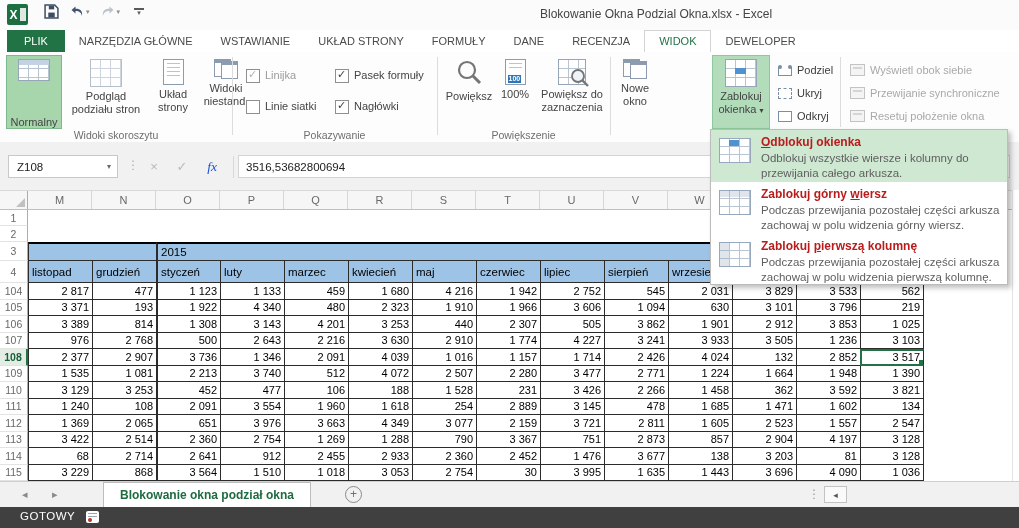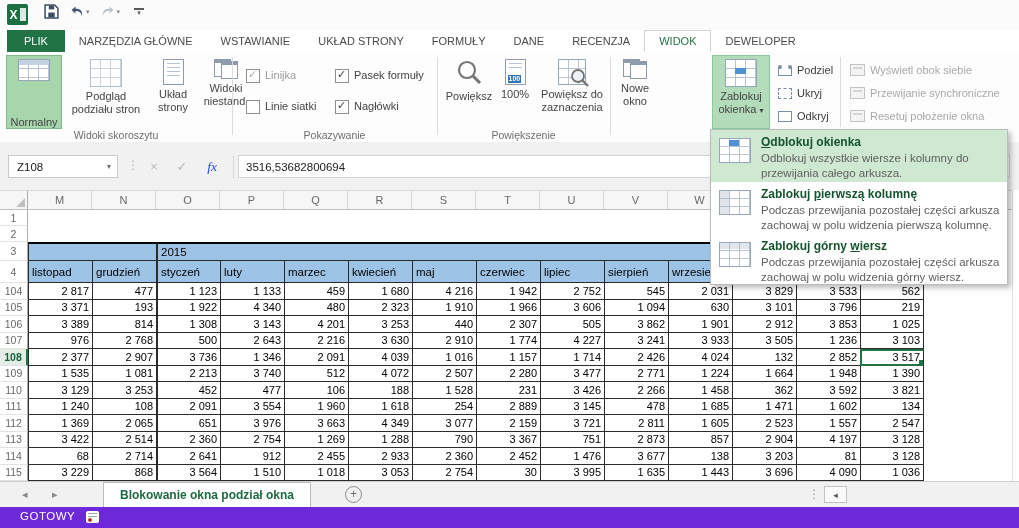--- a/index.html
+++ b/index.html
@@ -102,35 +102,35 @@
   .mitem{display:flex;height:52px;box-sizing:border-box;padding:5px 6px 0 8px;}
   .mitem.hl{background:#cfe8d2;}
   .micon{position:relative;flex:none;width:30px;height:23px;margin:3px 10px 0 0;border:1px solid #98a8bc;
      background-color:#fff;
      background-image:linear-gradient(#b9c4d2 1px,transparent 1px),linear-gradient(90deg,#b9c4d2 1px,transparent 1px);
      background-size:10px 8px;background-position:-1px -1px;}
   .micon.toprow::before{content:"";position:absolute;left:0;top:0;width:100%;height:6px;background:rgba(152,168,188,.30);}
   .micon.firstcol::before{content:"";position:absolute;left:0;top:0;width:9px;height:100%;background:rgba(152,168,188,.30);}
   .mblue{position:absolute;left:9px;top:1px;width:10px;height:6px;background:#4f91d1;}
   .mtext{flex:1;overflow:hidden;}
-  .mtitle{font-size:12px;font-weight:bold;color:#14532d;line-height:15px;}
+  .mtitle{font-size:12px;font-weight:bold;color:#b91c1c;line-height:15px;}
   .mtitle .accel{text-decoration:underline;}
   .mdesc{font-size:11.5px;color:#5f5f5f;line-height:14.5px;margin-top:1px;}
   
   #tabsbar{position:absolute;left:0;top:481px;width:1019px;height:26px;background:#f1f1f1;border-top:1px solid #cfcfcf;box-sizing:border-box;}
   .navarr{position:absolute;top:6px;font-size:11px;color:#8a8a8a;}
   #sheet-tab{position:absolute;left:103px;top:0;width:208px;height:25px;background:#fff;border:1px solid #bdbdbd;border-bottom:none;
              text-align:center;line-height:25px;font-size:12px;font-weight:bold;color:#1e6b41;box-sizing:border-box;}
   #newsheet{position:absolute;left:345px;top:4px;width:15px;height:15px;border:1px solid #8a8a8a;border-radius:50%;
             color:#6f6f6f;font-size:12px;line-height:14px;text-align:center;}
   #hdots{position:absolute;left:808px;top:5px;font-size:12px;color:#9a9a9a;}
   #hscroll-left{position:absolute;left:824px;top:4px;width:23px;height:17px;background:#fafafa;border:1px solid #c2c2c2;
                 text-align:center;line-height:16px;font-size:9px;color:#555;box-sizing:border-box;}
   
-  #statusbar{position:absolute;left:0;top:507px;width:1019px;height:21px;background:#6d28d9;}
+  #statusbar{position:absolute;left:0;top:507px;width:1019px;height:21px;background:#404040;}
   #status-ready{position:absolute;left:20px;top:3px;color:#fff;font-size:11.5px;letter-spacing:.5px;}
   #macro-icon{position:absolute;left:86px;top:4px;width:13px;height:12px;background:#fff;border-radius:2px;}
   #macro-icon i{display:block;height:1px;background:#9aa7b4;margin:2px 2px 0 2px;}
   #macro-icon::after{content:"";position:absolute;left:2px;bottom:1px;width:4px;height:4px;border-radius:50%;background:#b03a2e;}
 </style>
 </head>
 <body>
 
 <div id="app">
 
@@ -154,20 +154,21 @@
           <span class="mini-drop">▾</span>
       </div>
       <div class="qbtn">
         <svg width="16" height="14" viewBox="0 0 16 14" style="transform:scaleX(-1);">
           <path d="M6.5 1.5 L2.5 5 L6.5 8.5 V6 C10.5 6 12.5 8 13 11 C13.8 6 11 3.5 6.5 3.8 Z" fill="#bcc3cc"></path>
         </svg>
           <span class="mini-drop">▾</span>
       </div>
       <div id="qat-custom">▾</div>
     </div>
+    <div id="win-title">Blokowanie Okna Podzial Okna.xlsx - Excel</div>
   </div>
 
   <div id="tabbar">
       <div class="rtab file">PLIK</div>
       <div class="rtab">NARZĘDZIA GŁÓWNE</div>
       <div class="rtab">WSTAWIANIE</div>
       <div class="rtab">UKŁAD STRONY</div>
       <div class="rtab">FORMUŁY</div>
       <div class="rtab">DANE</div>
       <div class="rtab">RECENZJA</div>
@@ -568,31 +569,31 @@
       <div class="mitem hl">
         <div class="micon">
           <span class="mblue"></span>
         </div>
         <div class="mtext">
           <div class="mtitle"><span></span><span class="accel">O</span><span>dblokuj okienka</span></div>
           <div class="mdesc">Odblokuj wszystkie wiersze i kolumny do przewijania całego arkusza.</div>
         </div>
       </div>
       <div class="mitem">
+        <div class="micon toprow"></div>
+        <div class="mtext">
+          <div class="mtitle"><span>Zablokuj górny </span><span class="accel">w</span><span>iersz</span></div>
+          <div class="mdesc">Podczas przewijania pozostałej części arkusza zachowaj w polu widzenia górny wiersz.</div>
+        </div>
+      </div>
+      <div class="mitem">
         <div class="micon firstcol"></div>
         <div class="mtext">
           <div class="mtitle"><span>Zablokuj </span><span class="accel">p</span><span>ierwszą kolumnę</span></div>
           <div class="mdesc">Podczas przewijania pozostałej części arkusza zachowaj w polu widzenia pierwszą kolumnę.</div>
-        </div>
-      </div>
-      <div class="mitem">
-        <div class="micon toprow"></div>
-        <div class="mtext">
-          <div class="mtitle"><span>Zablokuj górny </span><span class="accel">w</span><span>iersz</span></div>
-          <div class="mdesc">Podczas przewijania pozostałej części arkusza zachowaj w polu widzenia górny wiersz.</div>
         </div>
       </div>
     </div>
 
   <div id="tabsbar">
     <div class="navarr" style="left:22px;">◂</div>
     <div class="navarr" style="left:52px;">▸</div>
     <div id="sheet-tab">Blokowanie okna podział okna</div>
     <div id="newsheet">+</div>
     <div id="hdots">⋮</div>

